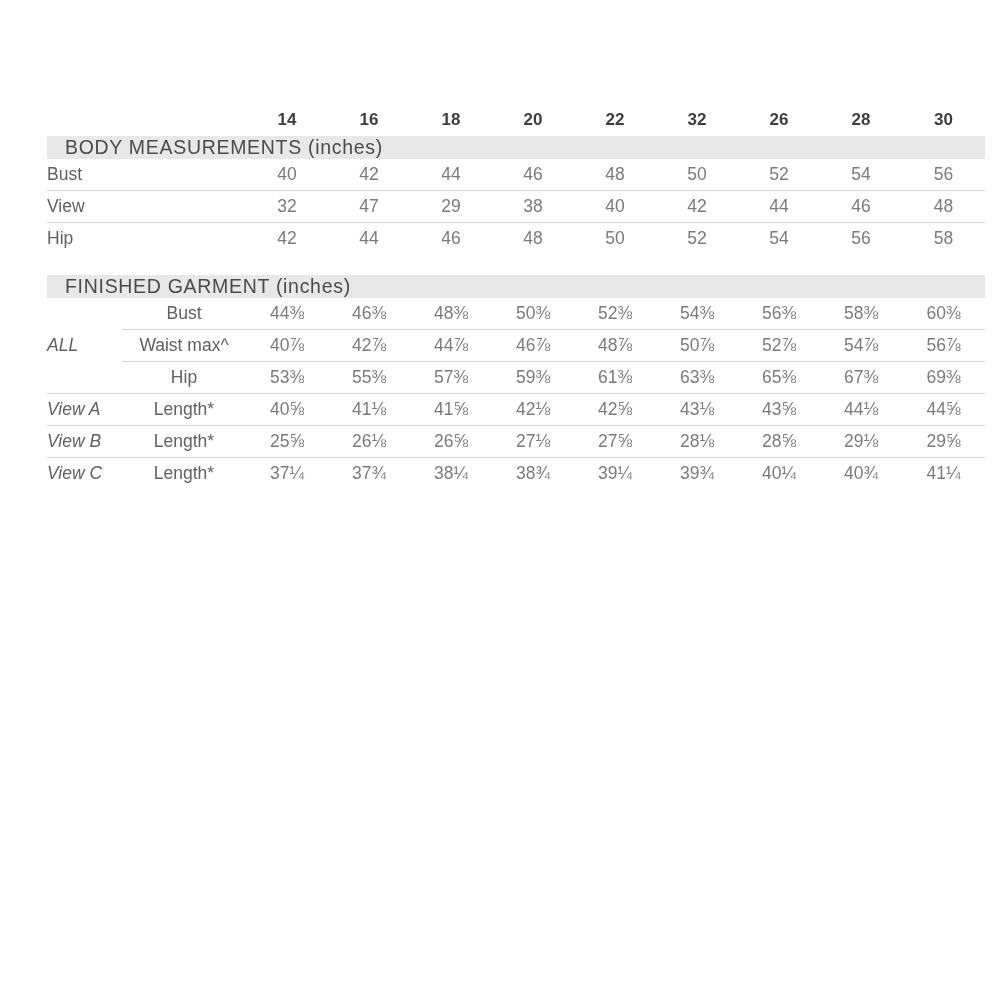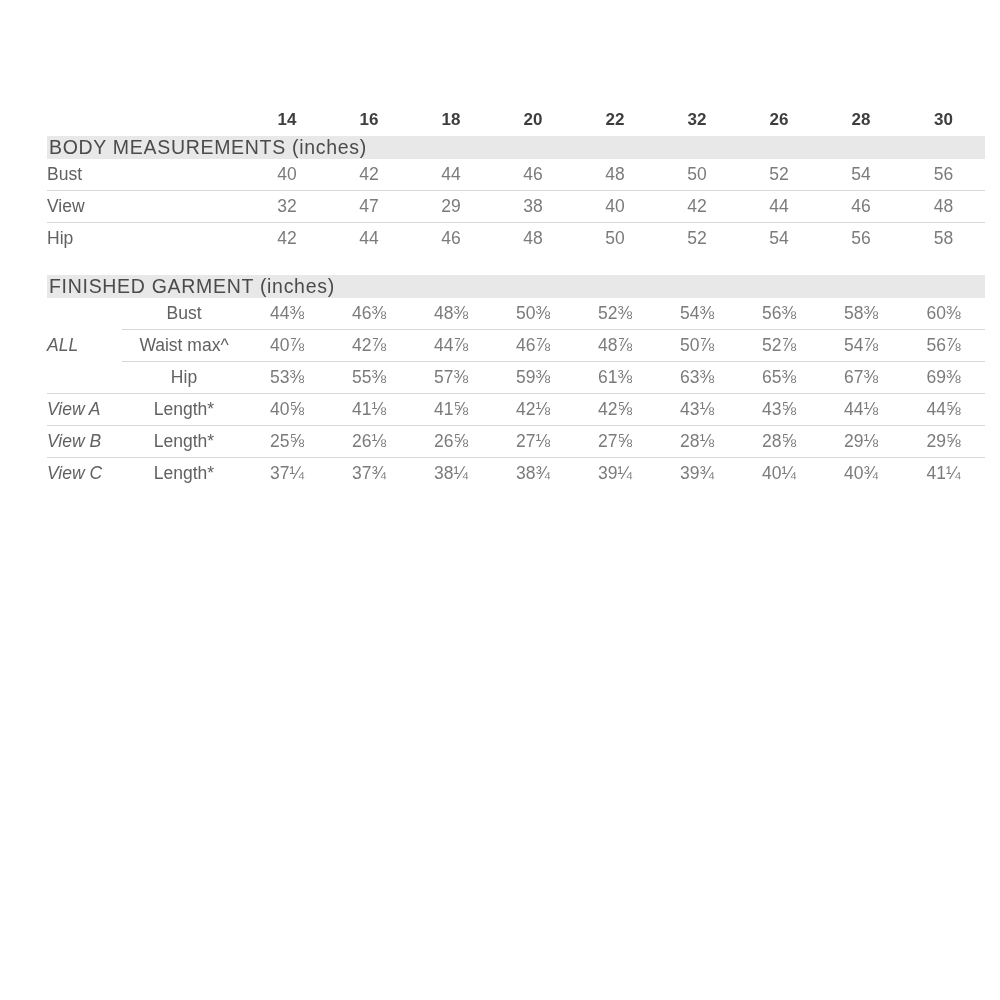--- a/index.html
+++ b/index.html
@@ -29,21 +29,21 @@
     color: #3e3e3e;
     text-align: center;
   }
 
   tr.bar-row td {
     height: 19px;
     background: #e8e8e8;
     font-size: 19.5px;
     color: #4b4b4b;
     letter-spacing: 0.7px;
-    padding-left: 2px;
+    padding-left: 18px;
     text-align: left;
     white-space: nowrap;
   }
 
   tr.data-row td { height: 31px; font-size: 17.5px; }
   td.lbl   { color: #616161; text-align: left; }
   td.lbl2  { color: #616161; text-align: center; }
   td.grp   { color: #616161; text-align: left; font-size: 17.5px; font-style: italic; }
   td.val   { color: #7b7b7b; text-align: center; }
   td.bb    { border-bottom: 1px solid #d8d8d8; }

